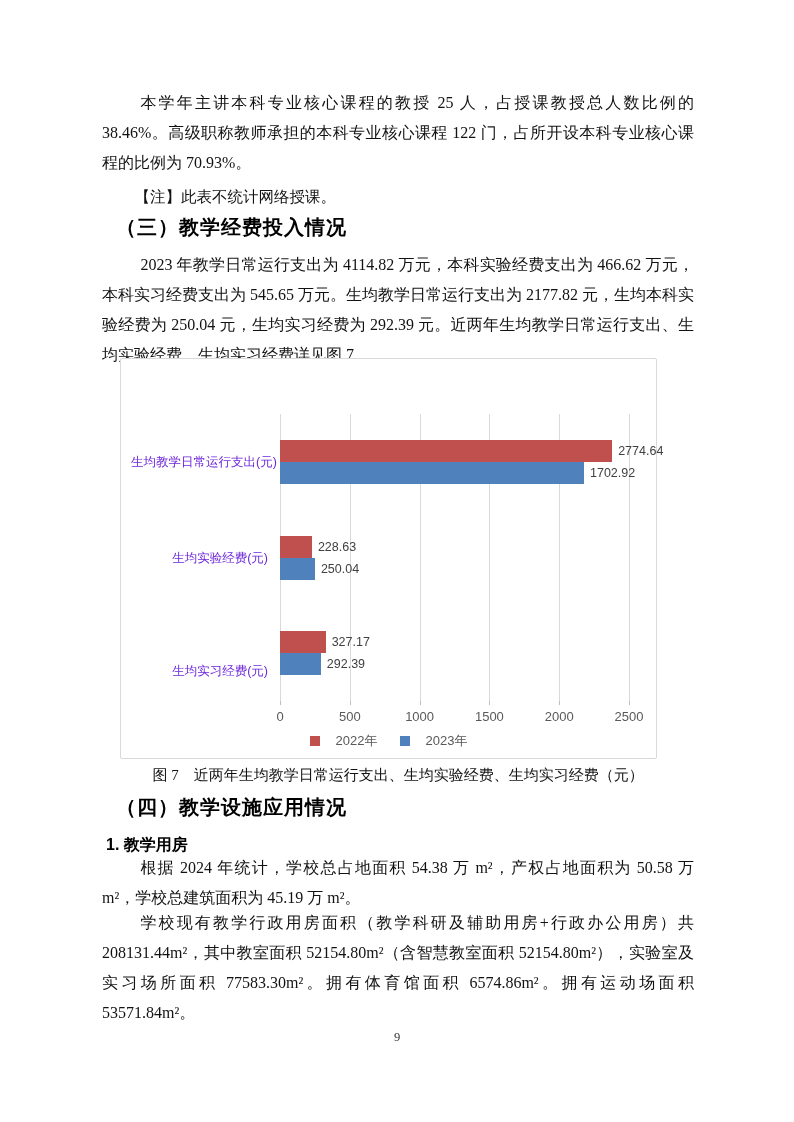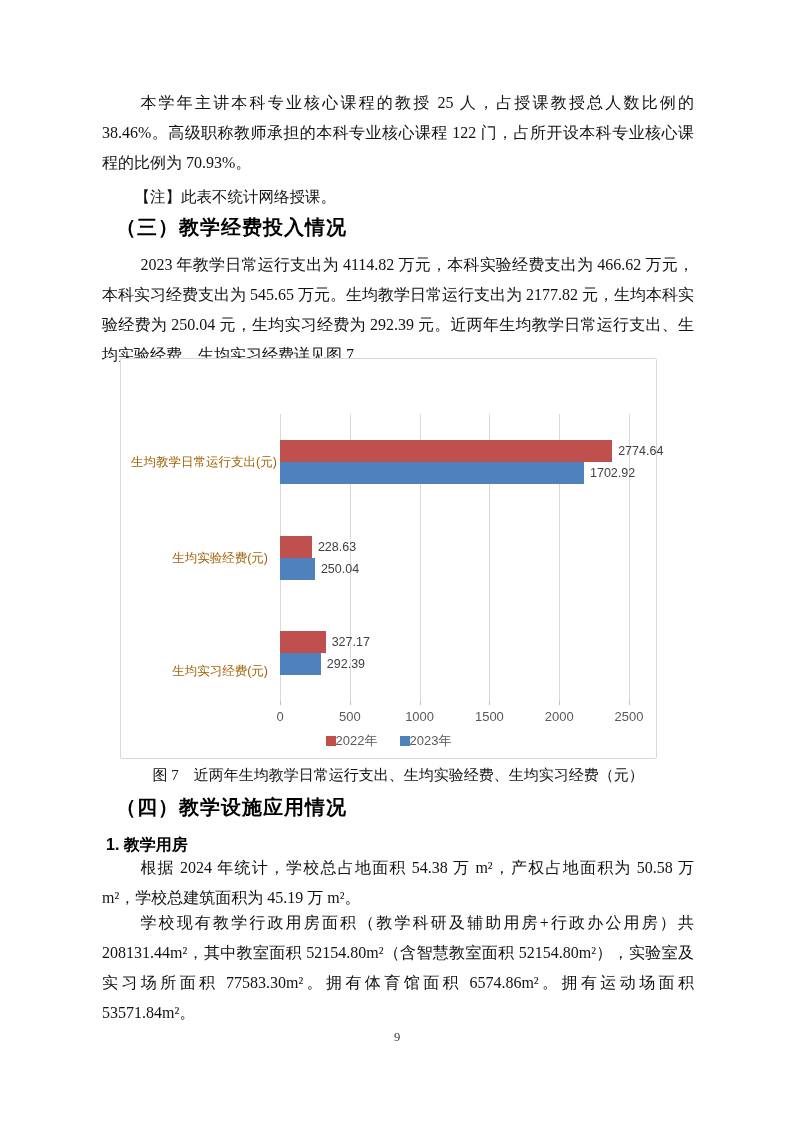--- a/index.html
+++ b/index.html
@@ -54,32 +54,32 @@
     font-family:"Liberation Sans","DejaVu Sans",sans-serif;
   }
   .gridline{position:absolute;width:1px;background:#d9d9d9;}
   .axis-tick{position:absolute;width:1px;height:4px;background:#bfbfbf;}
   .bar{position:absolute;}
   .bar-value{
     position:absolute;font-size:12.5px;color:#404040;
     white-space:nowrap;line-height:22px;
   }
   .cat-label{
-    position:absolute;font-size:12.5px;color:#a16207;
+    position:absolute;font-size:12.5px;color:#6d28d9;
     text-align:right;white-space:nowrap;line-height:16px;
   }
   .x-label{
     position:absolute;font-size:13px;color:#595959;
     width:60px;text-align:center;
   }
   #legend{
     position:absolute;left:0;width:100%;
     display:flex;justify-content:center;gap:22px;
   }
-  .legend-item{display:flex;align-items:center;gap:0;}
+  .legend-item{display:flex;align-items:center;gap:16px;}
   .legend-swatch{width:10px;height:10px;display:inline-block;}
   .legend-label{font-size:13px;color:#595959;}
 </style>
 </head>
 <body>
 
 <div id="page">
 
   <p class="body-text indent" style="top:88px;">本学年主讲本科专业核心课程的教授 25 人，占授课教授总人数比例的 38.46%。高级职称教师承担的本科专业核心课程 122 门，占所开设本科专业核心课程的比例为 70.93%。</p>
 

